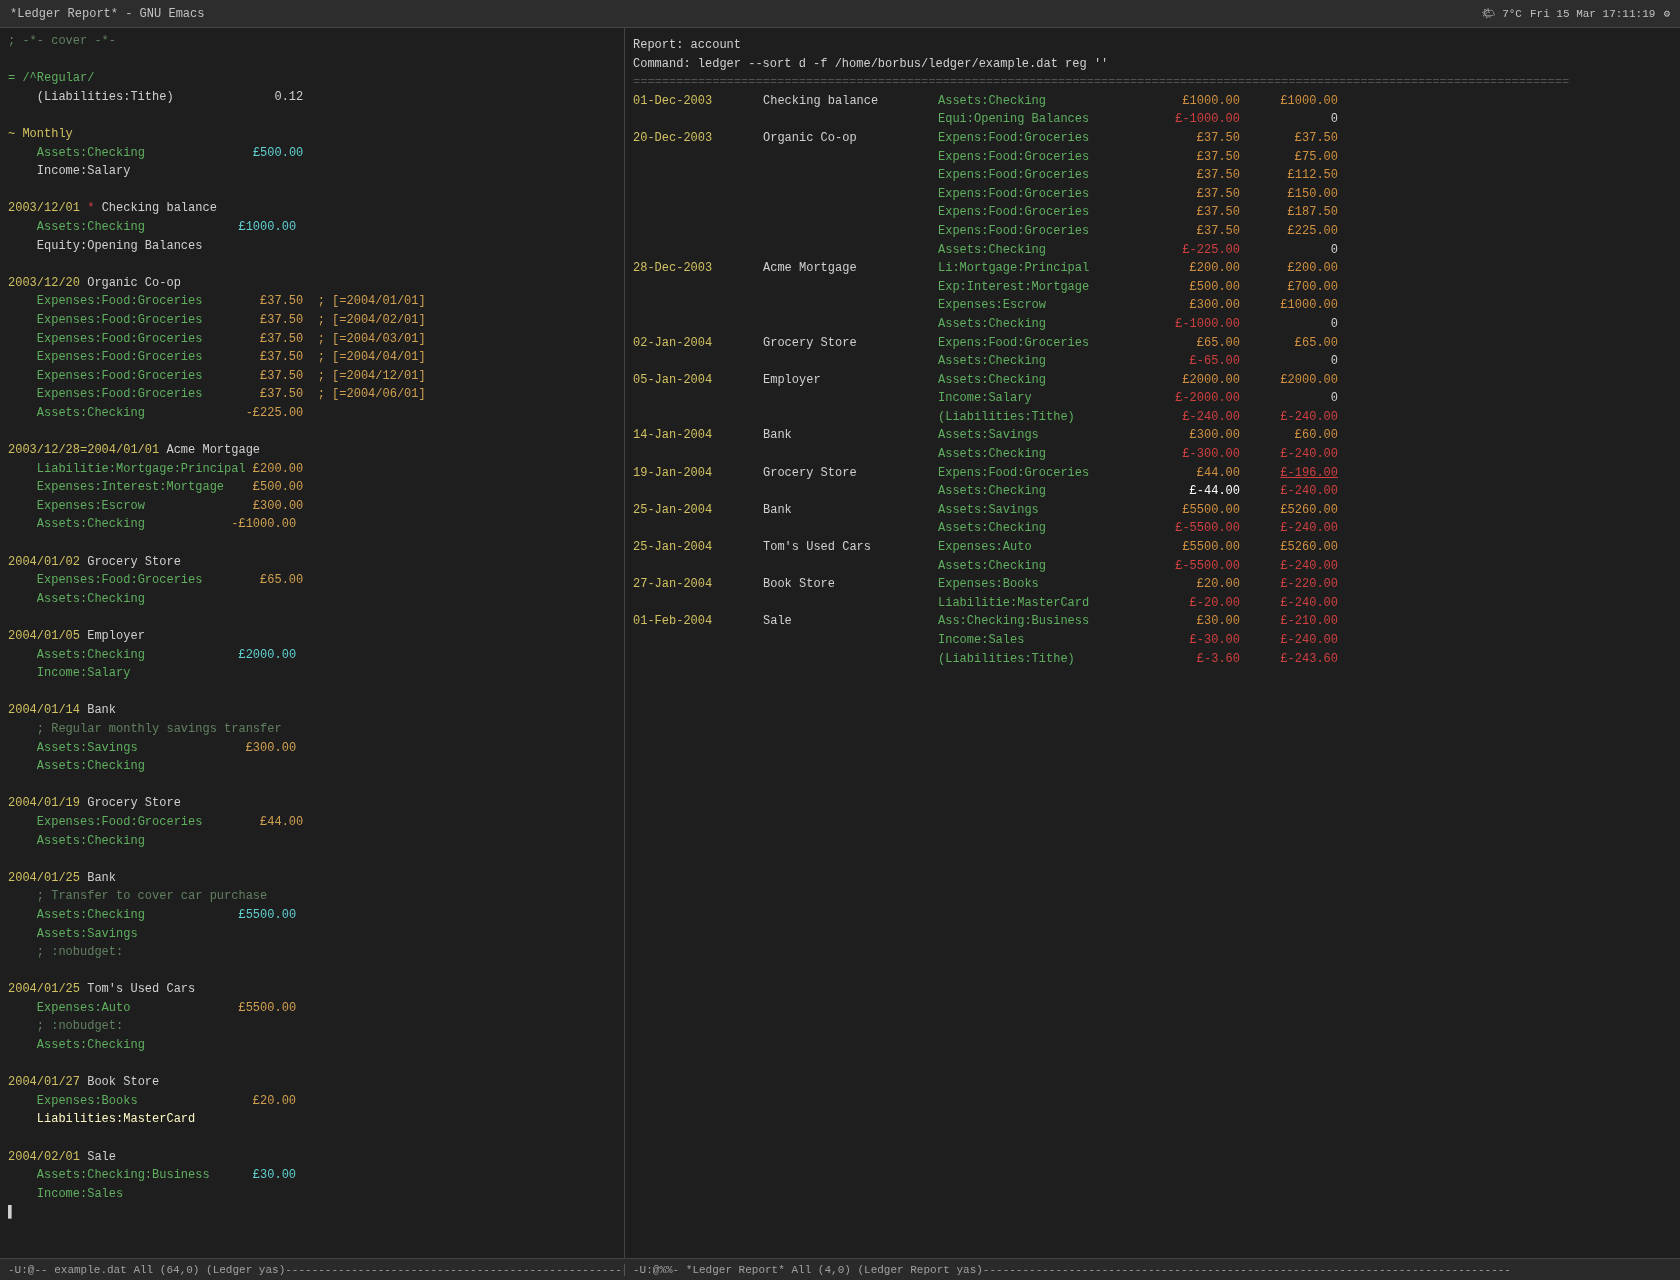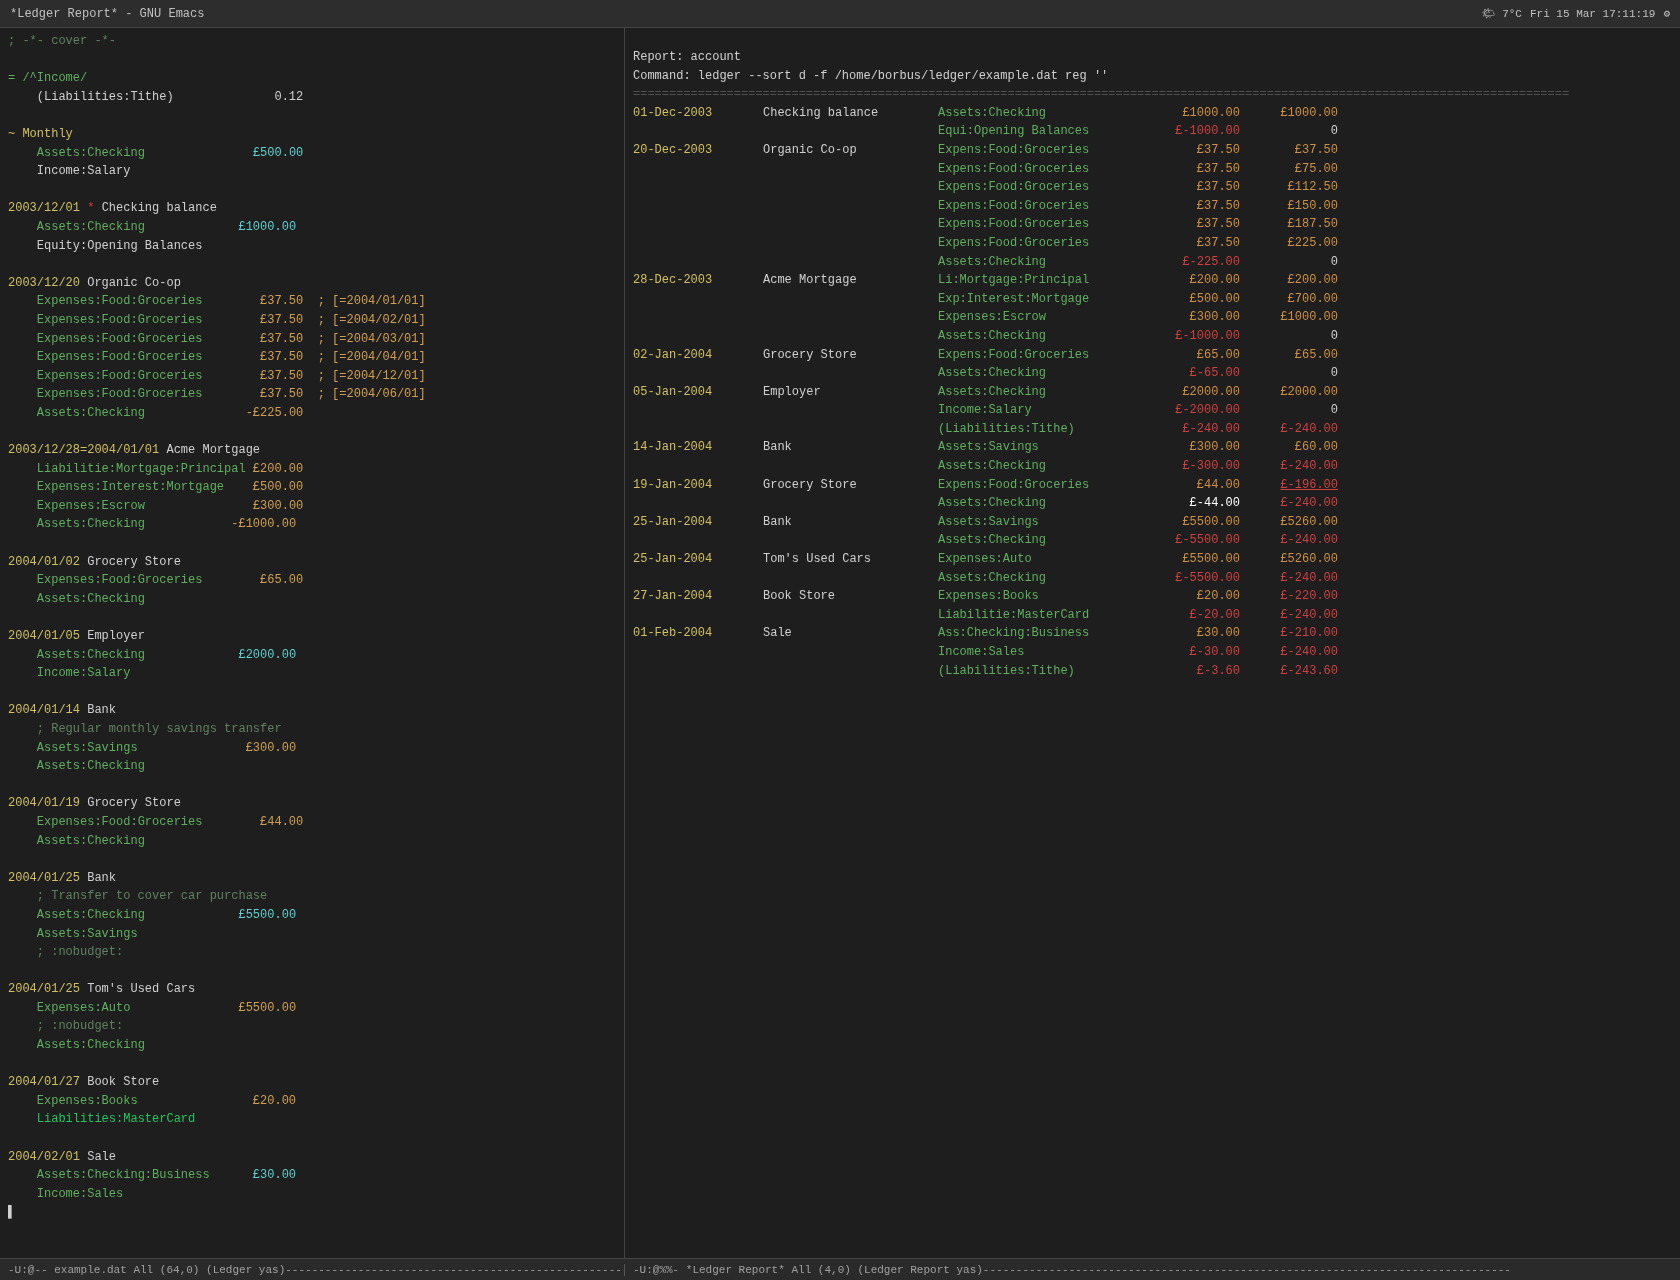--- a/index.html
+++ b/index.html
@@ -44,21 +44,21 @@
       overflow: hidden;
       border-right: 1px solid #444;
       padding: 4px 0;
     }
 
     
     #right-pane {
       flex: 1;
       background: #1e1e1e;
       overflow: hidden;
-      padding: 20px 0;
+      padding: 8px 0;
     }
 
     
     #statusbar {
       background: #2a2a2a;
       color: #a0a0a0;
       height: 22px;
       display: flex;
       align-items: center;
       font-size: 11px;
@@ -95,21 +95,21 @@
     <span>⚙</span>
   </div>
 </div>
 
 <div id="main">
 
   <div id="left-pane">
     <div id="left-content">
         <div class="code-line"><span style="color:#608060">; -*- cover -*-</span></div>
         <div class="code-line">&nbsp;</div>
-        <div class="code-line"><span style="color:#5faf5f">= /^Income/</span></div>
+        <div class="code-line"><span style="color:#5faf5f">= /^Regular/</span></div>
         <div class="code-line">    (Liabilities:Tithe)              0.12</div>
         <div class="code-line">&nbsp;</div>
         <div class="code-line"><span style="color:#d0c060">~ Monthly</span></div>
         <div class="code-line">    <span style="color:#5faf5f">Assets:Checking</span>               <span style="color:#5fd0d0">£500.00</span></div>
         <div class="code-line">    Income:Salary</div>
         <div class="code-line">&nbsp;</div>
         <div class="code-line"><span style="color:#d0c060">2003/12/01</span> <span style="color:#d04040">* </span><span style="color:#d0d0d0">Checking balance</span></div>
         <div class="code-line">    <span style="color:#5faf5f">Assets:Checking</span>             <span style="color:#5fd0d0">£1000.00</span></div>
         <div class="code-line">    Equity:Opening Balances</div>
         <div class="code-line">&nbsp;</div>
@@ -151,21 +151,21 @@
         <div class="code-line">    <span style="color:#5faf5f">Assets:Savings</span></div>
         <div class="code-line"><span style="color:#608060">    ; :nobudget:</span></div>
         <div class="code-line">&nbsp;</div>
         <div class="code-line"><span style="color:#d0c060">2004/01/25</span> <span style="color:#d0d0d0">Tom's Used Cars</span></div>
         <div class="code-line">    <span style="color:#5faf5f">Expenses:Auto</span>               <span style="color:#d0a050">£5500.00</span></div>
         <div class="code-line"><span style="color:#608060">    ; :nobudget:</span></div>
         <div class="code-line">    <span style="color:#5faf5f">Assets:Checking</span></div>
         <div class="code-line">&nbsp;</div>
         <div class="code-line"><span style="color:#d0c060">2004/01/27</span> <span style="color:#d0d0d0">Book Store</span></div>
         <div class="code-line">    <span style="color:#5faf5f">Expenses:Books</span>                <span style="color:#d0a050">£20.00</span></div>
-        <div class="code-line">    <span style="color:#22c55e">Liabilities:MasterCard</span></div>
+        <div class="code-line">    <span style="color:#fef9c3">Liabilities:MasterCard</span></div>
         <div class="code-line">&nbsp;</div>
         <div class="code-line"><span style="color:#d0c060">2004/02/01</span> <span style="color:#d0d0d0">Sale</span></div>
         <div class="code-line">    <span style="color:#5faf5f">Assets:Checking:Business</span>      <span style="color:#5fd0d0">£30.00</span></div>
         <div class="code-line">    <span style="color:#5faf5f">Income:Sales</span></div>
         <div class="code-line">▌</div>
       </div>
   </div>
 
   <div id="right-pane">
     <div id="right-content">

